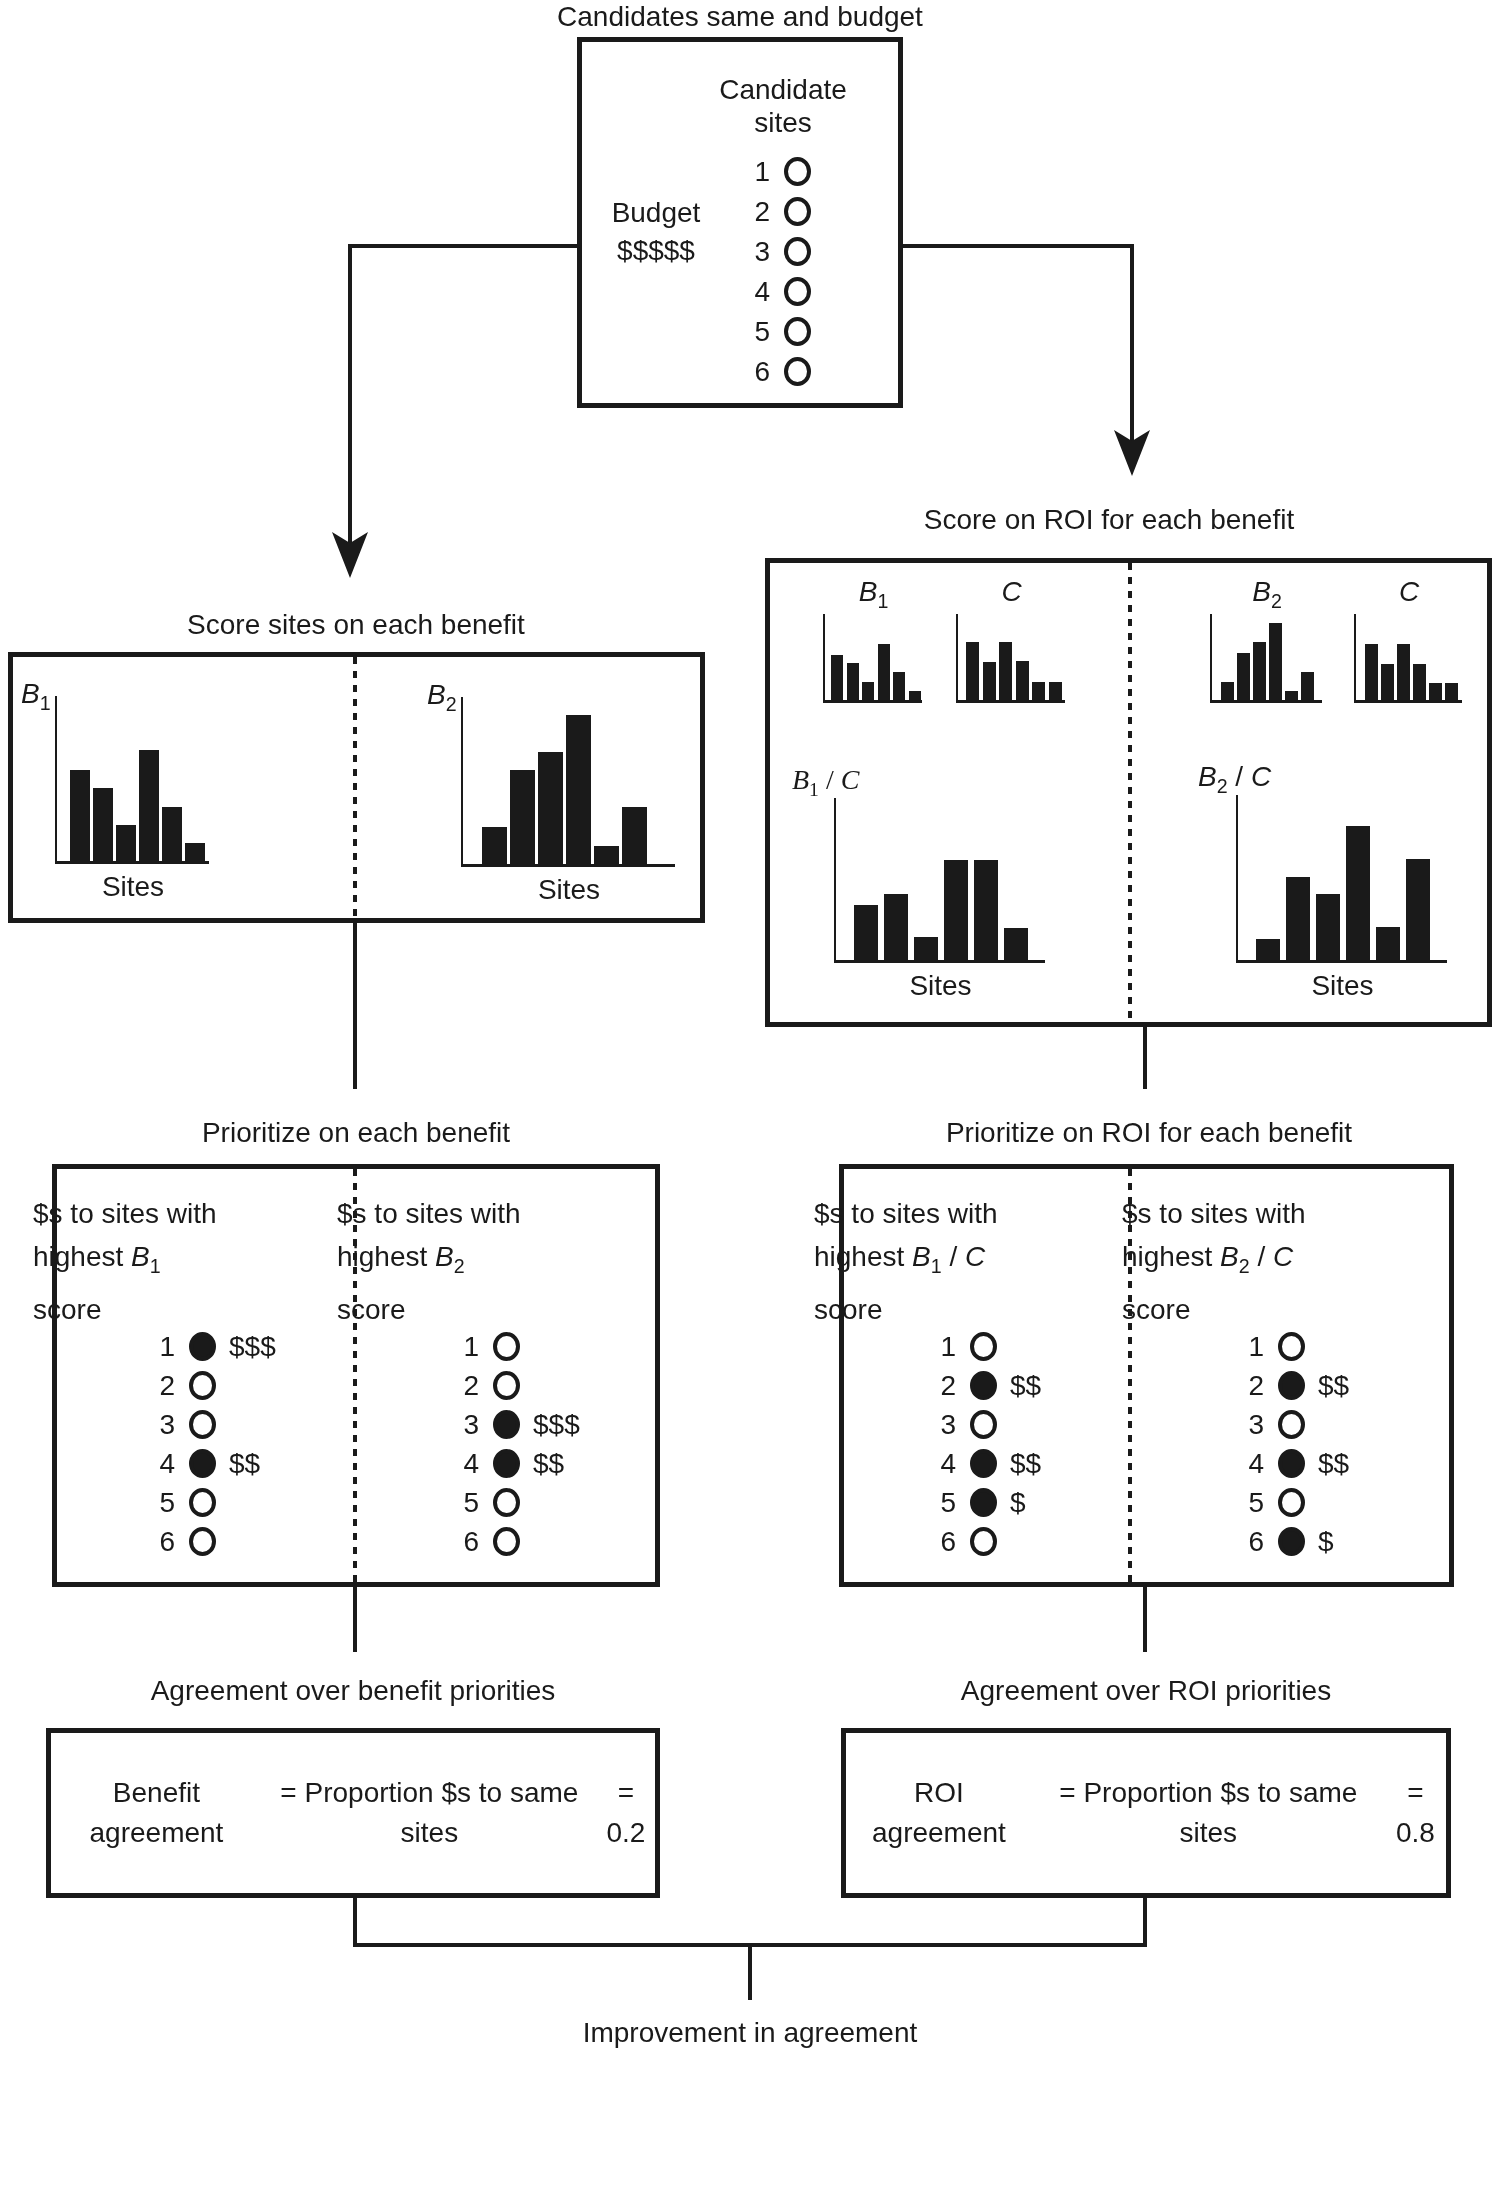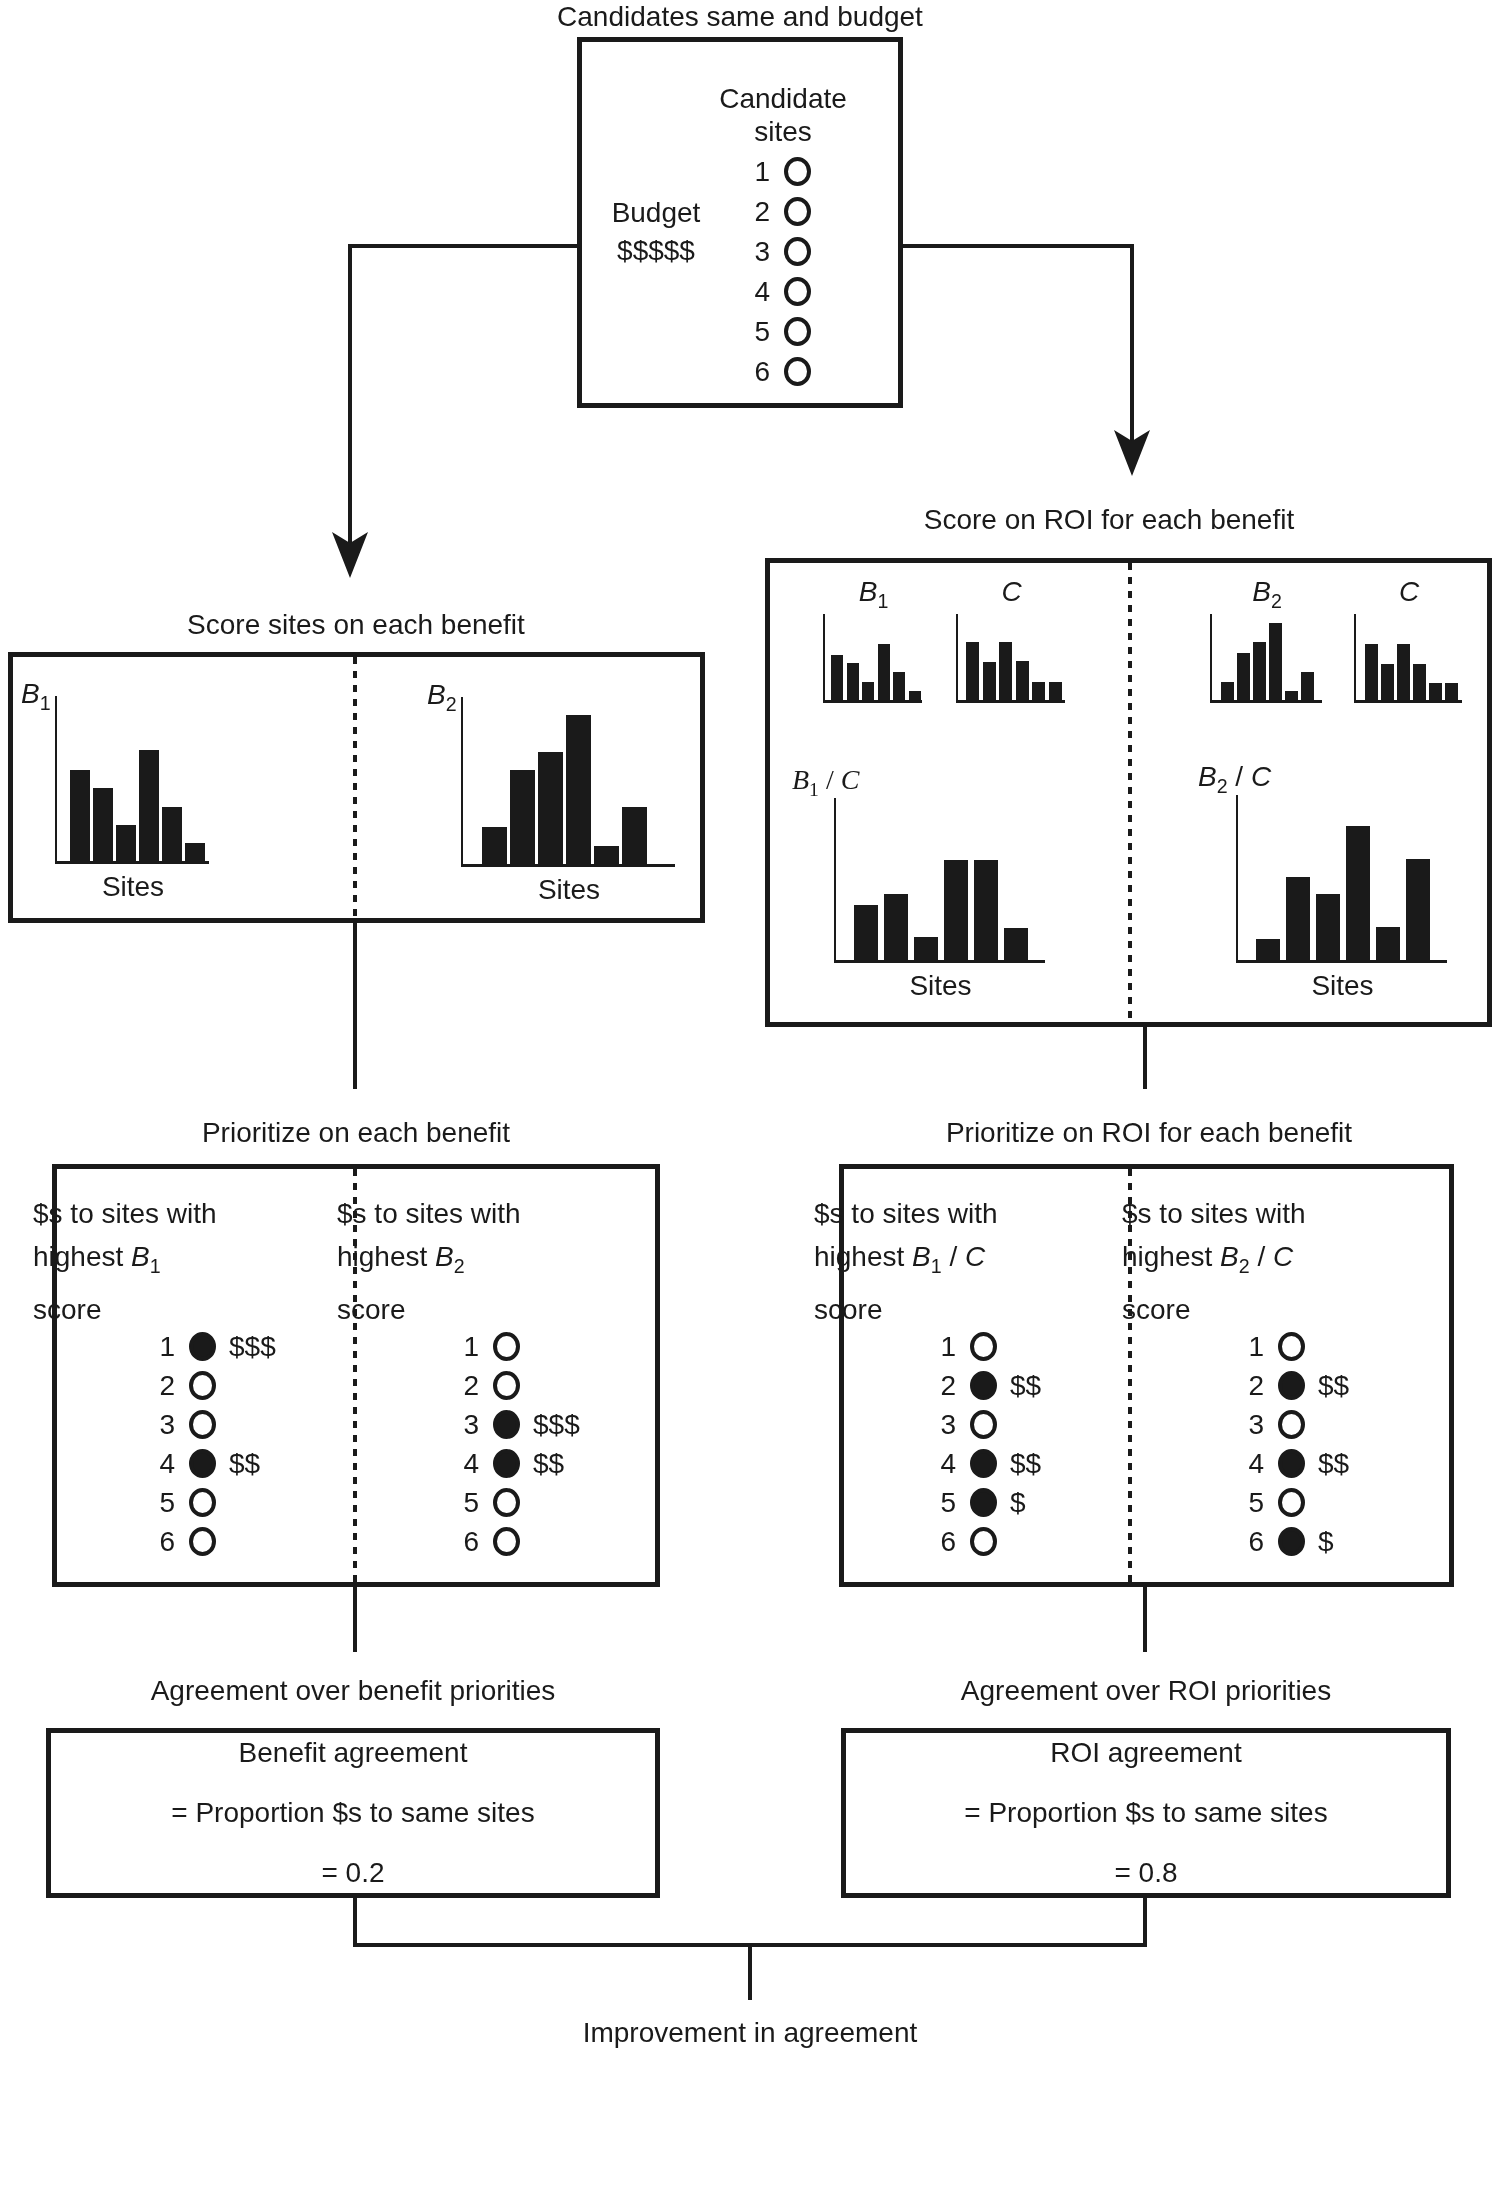--- a/index.html
+++ b/index.html
@@ -20,32 +20,32 @@
   .rows.toplist{gap:11px}
   .rows.prilist{gap:10px}
   .row{display:flex;align-items:center;height:29px}
   .row .num{width:42px;text-align:right}
   .circle{width:27px;height:29px;border:4px solid #1a1a1a;border-radius:50%;
           margin-left:14px;box-sizing:border-box;background:#fff;flex:none}
   .circle.filled{background:#1a1a1a}
   .dollars{margin-left:13px;white-space:nowrap}
   .header3{position:absolute;text-align:left;line-height:43px}
   .vcbox{position:absolute;border:5px solid #1a1a1a;box-sizing:border-box;display:flex;
-         flex-direction:column;justify-content:space-between;align-items:center;text-align:center;line-height:40px}
+         flex-direction:row;justify-content:space-between;align-items:center;text-align:center;line-height:40px}
   i{font-style:italic}
   sub{font-size:0.7em}
 </style>
 </head>
 <body>
 
 <div class="canvas">
 
   <div class="txt" style="left:440px;top:0;width:600px">Candidates same and budget</div>
   <div class="box" style="left:577px;top:37px;width:326px;height:371px"></div>
-  <div class="txt" style="left:683px;top:82px;width:200px;line-height:33px">
+  <div class="txt" style="left:683px;top:73px;width:200px;line-height:33px">
     <span>Candidate</span><br>
     <span>sites</span>
   </div>
   <div class="txt" style="left:556px;top:194px;width:200px;line-height:38px">
     <span>Budget</span><br>
     <span>$$$$$</span>
   </div>
   <div id="top-site-list" class="rows toplist" style="left:728px;top:157px">
       <div class="row">
         <span class="num">1</span>

